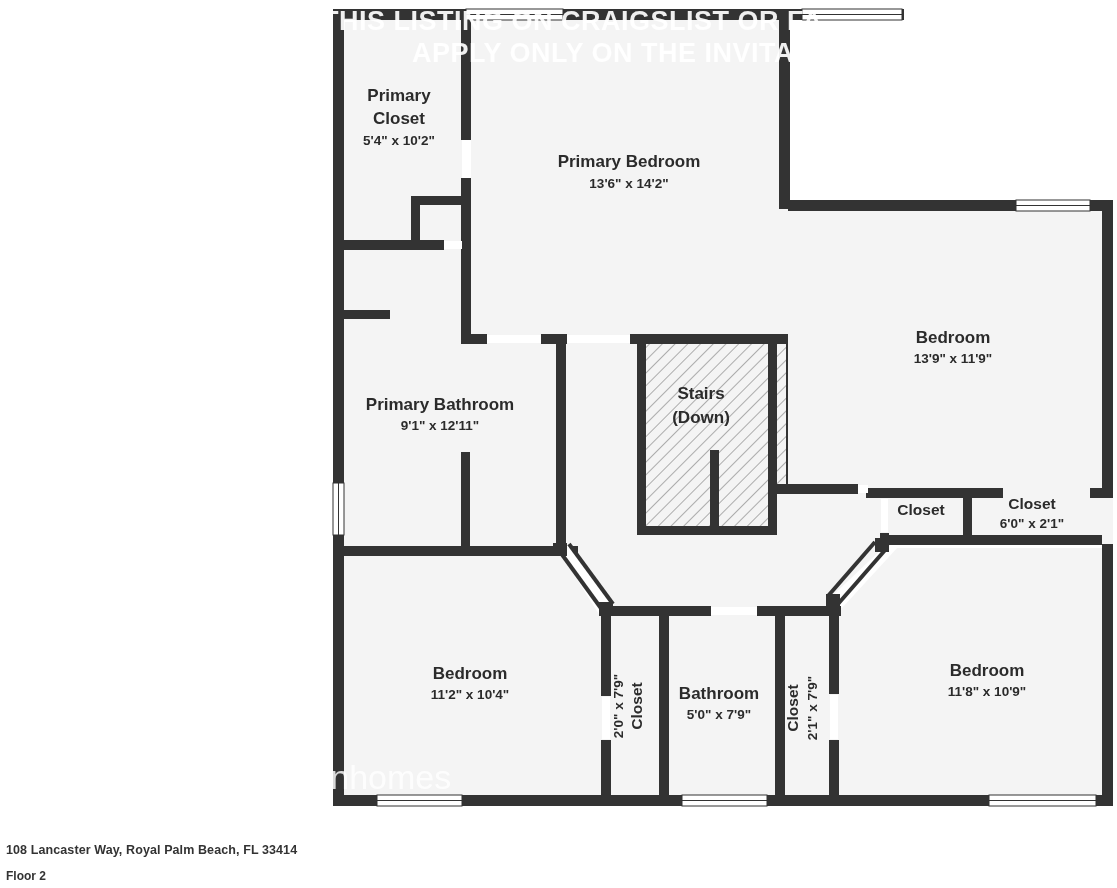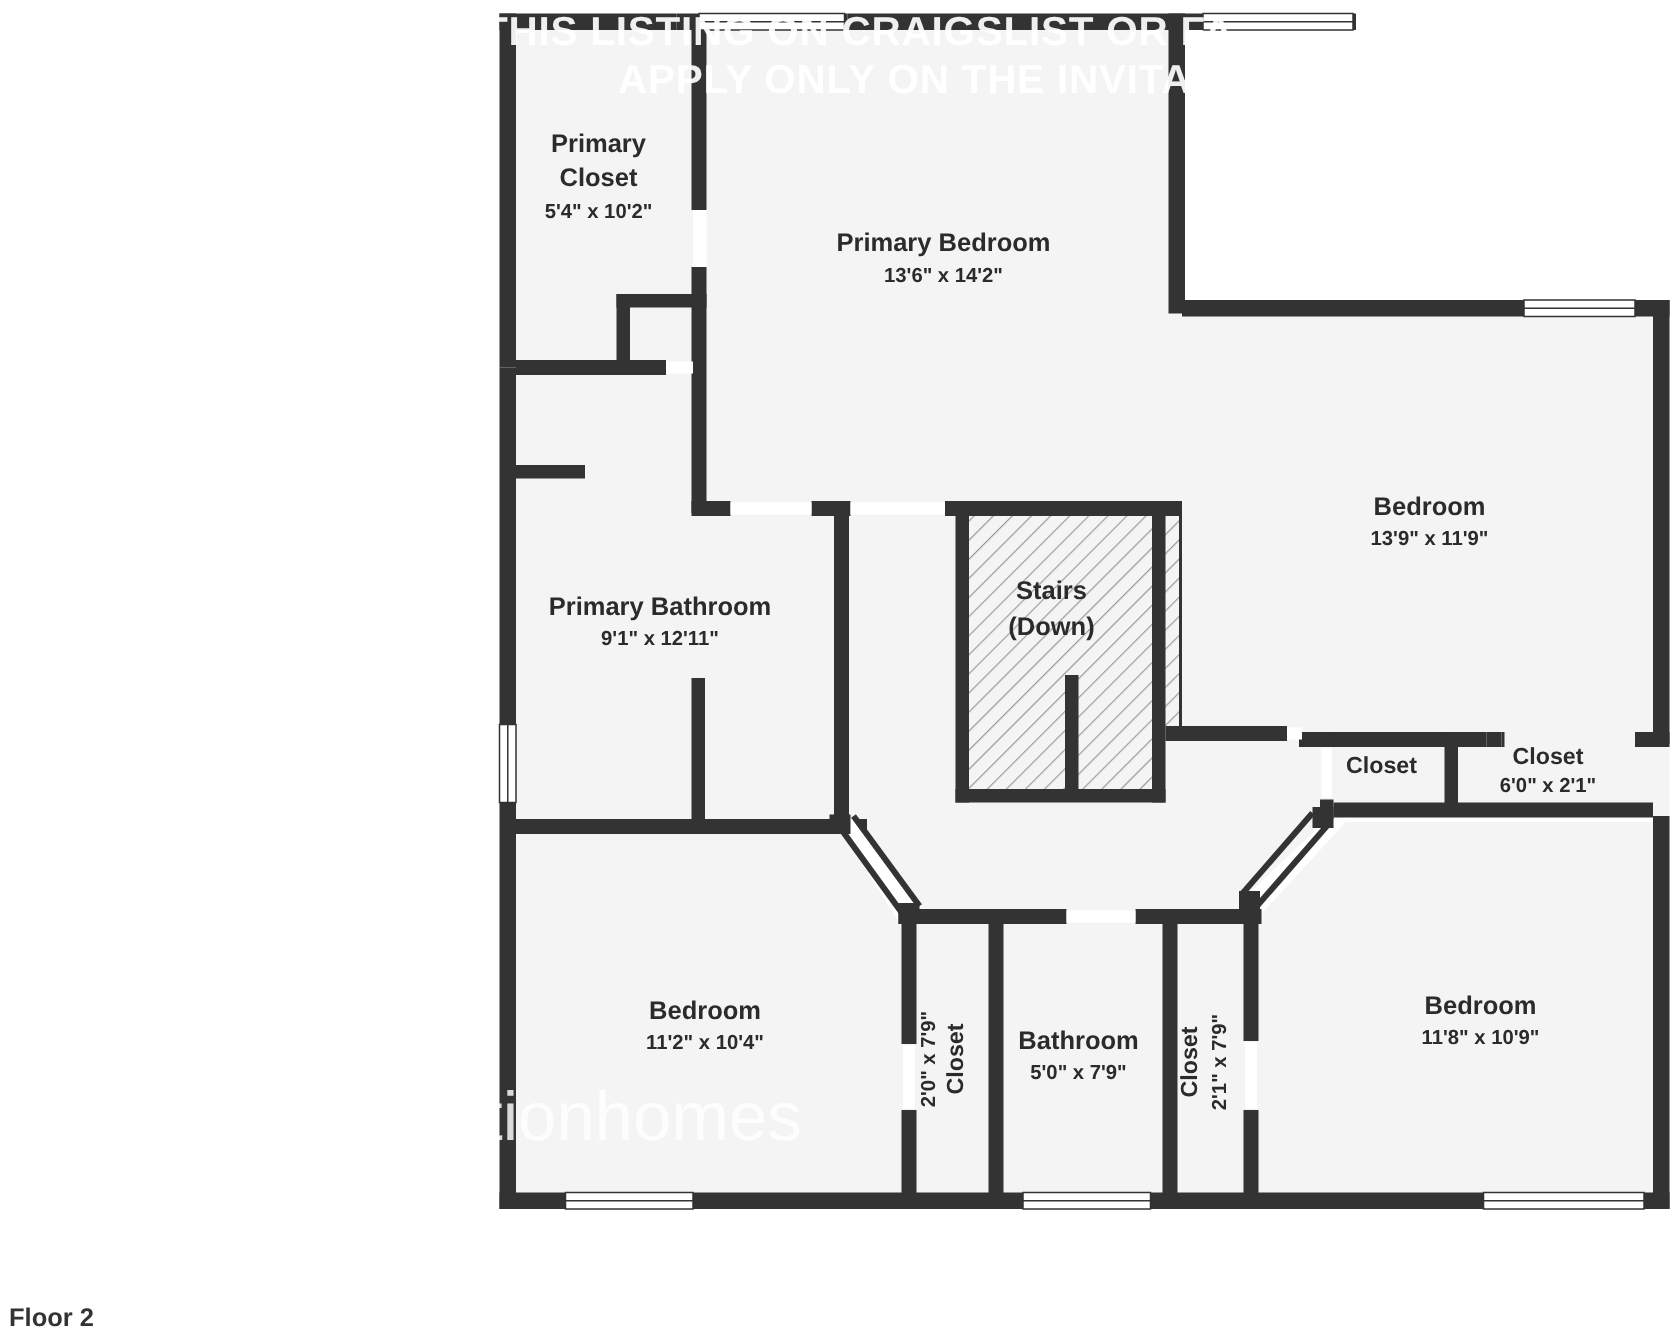--- a/index.html
+++ b/index.html
@@ -43,21 +43,21 @@
     top: 843px;
     font-size: 12.5px;
     font-weight: bold;
     color: #333333;
     letter-spacing: 0.1px;
   }
   .footer-floor {
     position: absolute;
     left: 6px;
     top: 869px;
-    font-size: 17px;
+    font-size: 12px;
     font-weight: bold;
     color: #333333;
   }
   .footer-disclaimer {
     position: absolute;
     left: 495px;
     top: 874px;
     font-size: 10.5px;
     color: #5a5a5a;
     font-weight: bold;
@@ -72,23 +72,23 @@
     font-weight: bold;
     line-height: 1.18;
     letter-spacing: 0.5px;
     pointer-events: none;
     white-space: nowrap;
     overflow: hidden;
   }
   .watermark-bottom {
     position: absolute;
     left: 215px;
-    top: 717px;
+    top: 758px;
     color: rgba(255,255,255,0.82);
-    font-size: 46px;
+    font-size: 34px;
     font-weight: normal;
     letter-spacing: 0px;
     pointer-events: none;
     white-space: nowrap;
   }
 </style>
 </head>
 <body>
 
 <div id="page">
@@ -304,15 +304,16 @@
     </g>
   </svg>
 
   <div class="watermark-top">
     <div>THIS LISTING ON CRAIGSLIST OR FAC</div>
     <div style="padding-left:90px">APPLY ONLY ON THE INVITATIO</div>
   </div>
 
   <div class="watermark-bottom">invitationhomes</div>
 
+  <div class="footer-addr">108 Lancaster Way, Royal Palm Beach, FL 33414</div>
   <div class="footer-floor">Floor 2</div>
 
 </div>
 
 </body></html>

